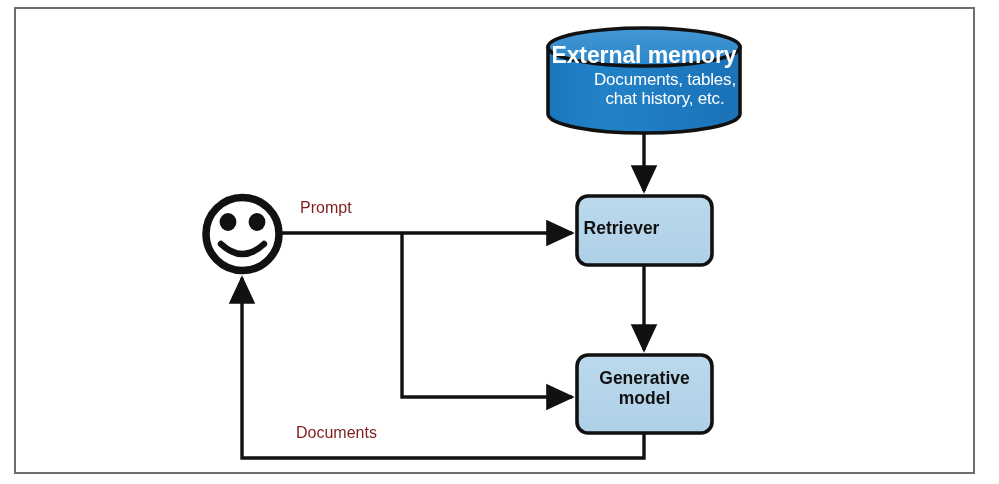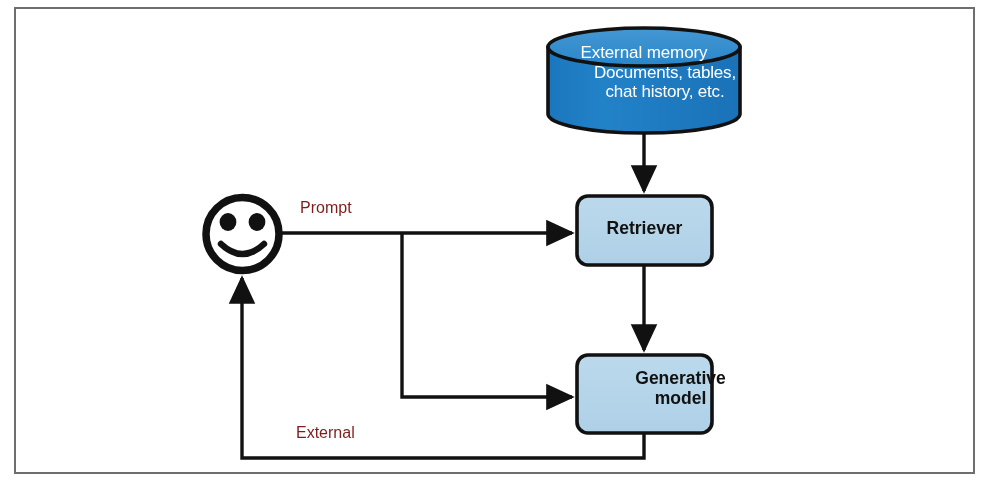--- a/index.html
+++ b/index.html
@@ -38,49 +38,48 @@
     pointer-events: none;
     line-height: 1.12;
   }
   #cyl-label {
     left: 548px;
     top: 43px;
     width: 192px;
     color: #ffffff;
   }
   #cyl-title {
-    font-size: 17px;
-    font-weight: normal;
+    font-size: 23px;
+    font-weight: bold;
     letter-spacing: -0.1px;
     display: block;
   }
   #cyl-sub {
     font-size: 17px;
     font-weight: normal;
     letter-spacing: -0.2px;
     display: block;
     margin-top: 1px;
     padding-left: 42px;
   }
   #retriever-label {
-    left: 577px;
+    left: 554px;
     top: 219px;
     width: 135px;
     font-size: 17.5px;
     font-weight: bold;
     color: #111111;
   }
   #genmodel-label {
     left: 577px;
     top: 369px;
     width: 135px;
     font-size: 17.5px;
     font-weight: bold;
     color: #111111;
-    margin-left: 36px;
   }
   .edge-label {
     position: absolute;
     font-size: 16px;
     color: #7f1d1d;
     white-space: pre-line;
     line-height: 1.18;
     pointer-events: none;
   }
   #label-prompt { left: 300px; top: 199px; }
@@ -161,14 +160,14 @@
   </div>
 
   <div class="node-label" id="retriever-label">Retriever</div>
 
   <div class="node-label" id="genmodel-label" style="white-space: pre-line;">Generative
 model</div>
 
   <div class="edge-label" id="label-prompt">Prompt</div>
 
 
-  <div class="edge-label" id="label-response">External</div>
+  <div class="edge-label" id="label-response">Documents</div>
 </div>
 
 </body></html>

